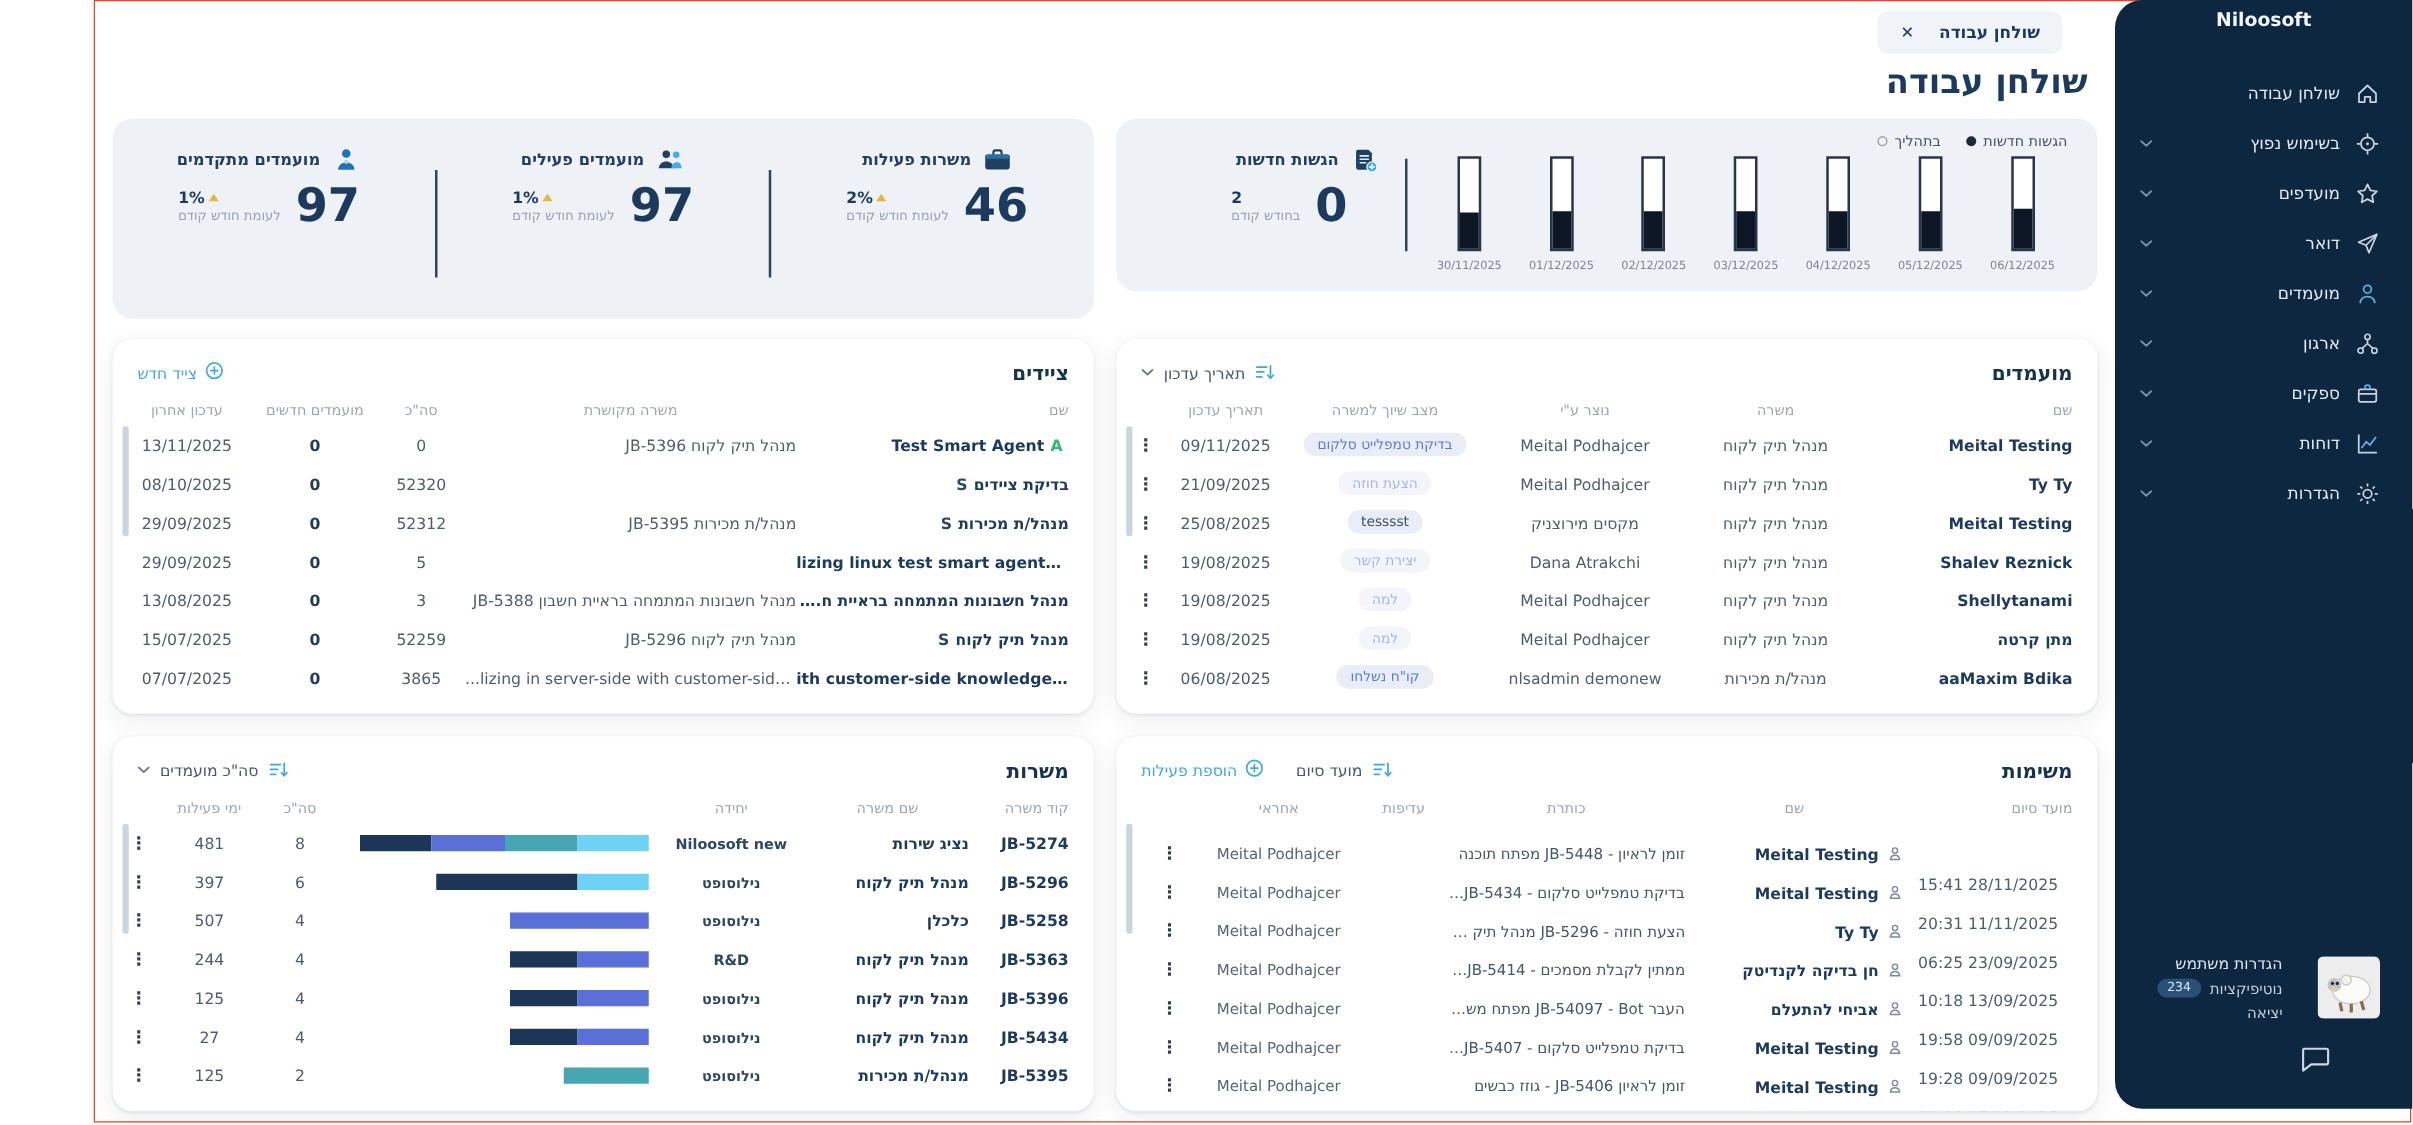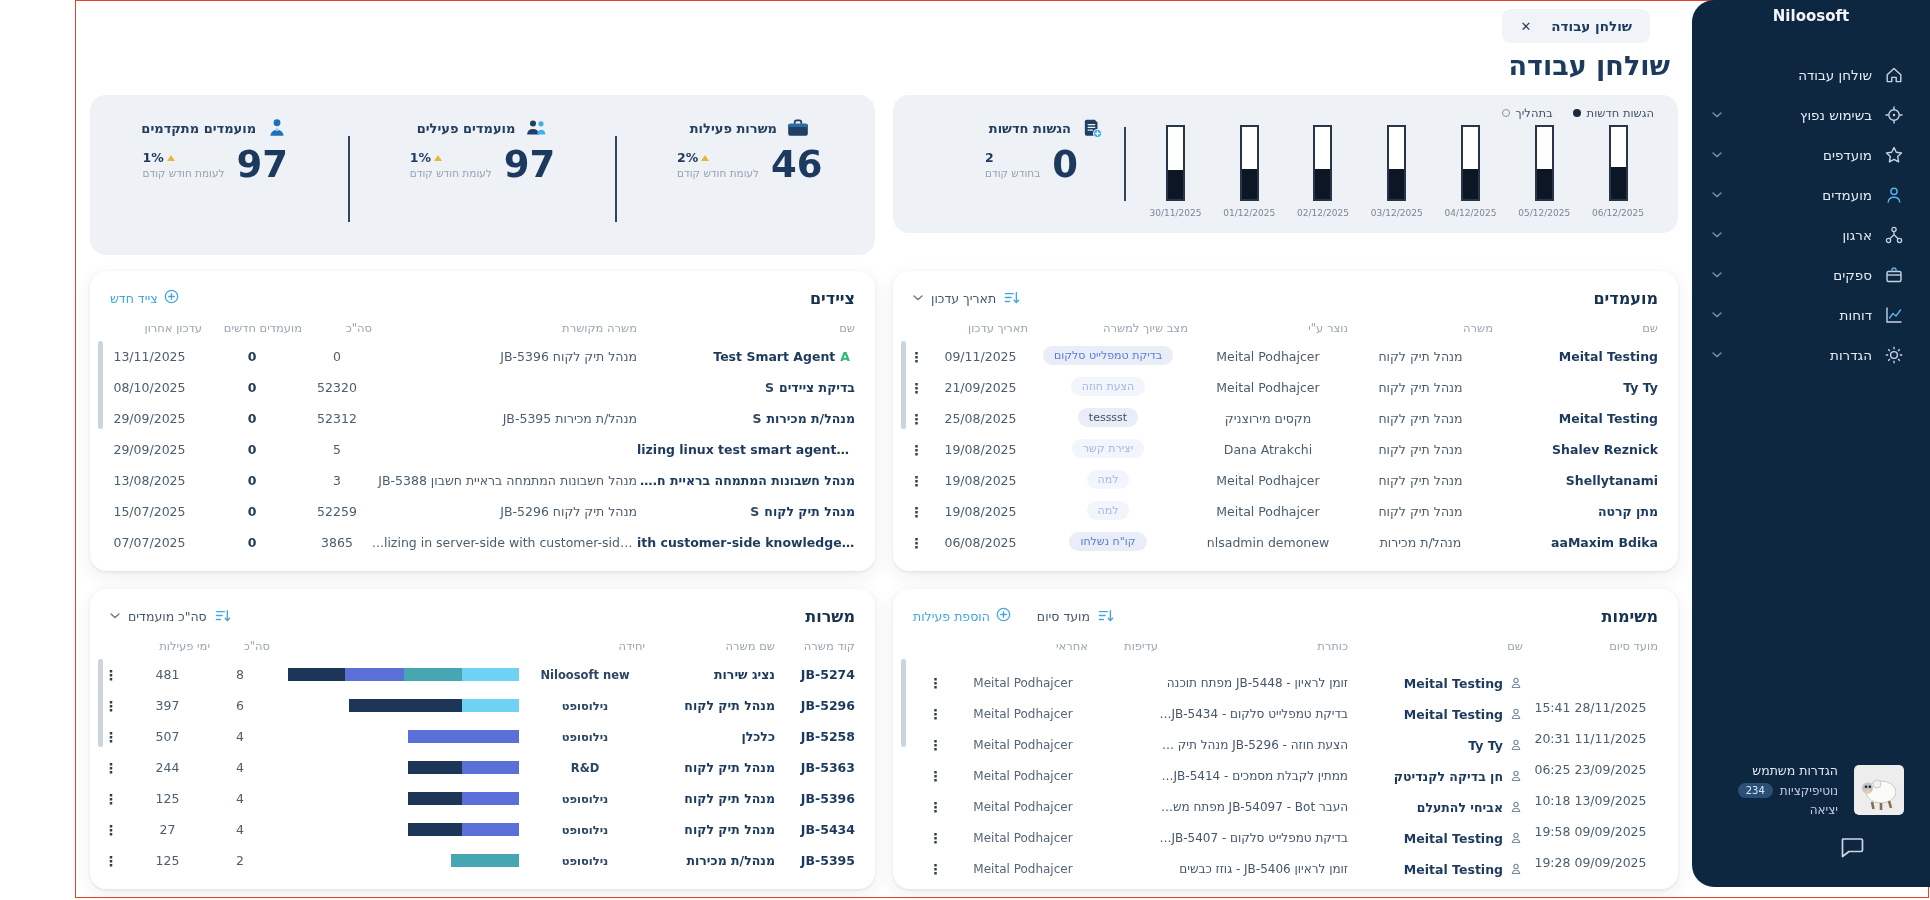--- a/index.html
+++ b/index.html
@@ -11,21 +11,21 @@
   .logo-row{display:flex;direction:ltr;justify-content:center;align-items:center;gap:9px;padding-top:20px;}
   .logo-text{font-size:23px;font-weight:bold;color:#fff;letter-spacing:.2px;}
   .logo-accent{color:#3fa9f5;}
   .company{text-align:center;font-size:15px;font-weight:bold;margin-top:7px;color:#f2f6fa;}
   .nav{margin-top:30px;display:flex;flex-direction:column;}
   .nav-item{display:flex;align-items:center;gap:12px;padding:10px 26px 10px 20px;font-size:13.5px;color:#e2eaf3;cursor:pointer;}
   .nav-icon{width:20px;height:20px;color:#c7d3e2;flex:0 0 auto;}
   .nav-icon svg{width:20px;height:20px;display:block;}
   .nav-item.accent .nav-icon{color:#5fb0e8;}
   .nav-chevron{margin-inline-start:auto;color:#7e90a8;display:flex;}
-  .side-footer{position:absolute;bottom:70px;right:0;left:0;padding:0 26px;display:flex;gap:16px;align-items:center;}
+  .side-footer{position:absolute;bottom:70px;right:0;left:0;padding:0 26px;display:flex;gap:28px;align-items:center;}
   .avatar{width:50px;height:50px;border-radius:5px;overflow:hidden;flex:0 0 auto;cursor:pointer;}
   .foot-col{display:flex;flex-direction:column;align-items:flex-start;gap:5px;}
   .foot-link{font-size:12.5px;color:#dfe8f2;cursor:pointer;}
   .foot-link.small{color:#c2cfdc;font-size:12px;}
   .notif-row{display:flex;align-items:center;gap:7px;}
   .notif-badge{background:#2b5076;color:#d6e6f5;font-size:10px;padding:2px 8px;border-radius:9px;}
   .chat-fab{position:absolute;bottom:22px;right:64px;cursor:pointer;}
   
   .main{position:absolute;left:76px;right:238px;top:0;bottom:0;z-index:1;padding:0 14px;}
   .tab-row{height:44px;display:flex;}
@@ -68,21 +68,21 @@
   .panels{display:grid;grid-template-columns:1fr 1fr;gap:18px;margin-top:16px;}
   .panel{position:relative;background:#fff;border-radius:16px;box-shadow:0 1px 3px rgba(15,35,65,.09),0 5px 18px rgba(15,35,65,.08);padding:10px 20px 8px;height:282px;overflow:hidden;}
   .panel-head{display:flex;align-items:center;height:34px;}
   .panel-title{font-size:16px;font-weight:bold;color:#16324f;}
   .panel-controls{margin-inline-start:auto;display:flex;align-items:center;gap:8px;}
   .ctl-label{font-size:12.5px;color:#44566c;cursor:pointer;}
   .ctl-chevron{color:#6b7a8c;display:flex;cursor:pointer;}
   .link-btn{display:flex;align-items:center;gap:6px;color:#3fa8e0;font-size:12.5px;cursor:pointer;margin-inline-start:18px;}
   .vscroll{position:absolute;left:8px;top:70px;width:5px;height:88px;background:#ccd4dd;border-radius:3px;cursor:pointer;}
   .thead{display:grid;height:26px;align-items:center;font-size:11.5px;color:#9aa6b4;}
-  .thead > div{text-align:right;}
+  .thead > div{text-align:center;}
   .thead > div:first-child{text-align:start;}
   .trow{display:grid;height:31px;align-items:center;font-size:12.5px;color:#4c5d70;}
   .cell{text-align:center;overflow:hidden;white-space:nowrap;text-overflow:ellipsis;}
   .cell.start{text-align:start;}
   .name-cell{font-weight:bold;color:#1c3a5e;text-align:right;unicode-bidi:plaintext;cursor:pointer;}
   .plain{unicode-bidi:plaintext;}
   .marker{margin:0 5px;font-weight:bold;color:#2c4663;}
   .marker.green{color:#2eb873;}
   .badge{display:inline-block;background:#e9edf8;color:#5b79dd;border-radius:12px;padding:3px 11px;font-size:11px;max-width:150px;overflow:hidden;white-space:nowrap;text-overflow:ellipsis;}
   .badge.muted{opacity:.55;}
@@ -732,20 +732,34 @@
               <path d="M10 2.5l2.3 4.8 5.2.7-3.8 3.6.9 5.2L10 14.3l-4.6 2.5.9-5.2L2.5 8l5.2-.7z"></path>
             </svg>
           </span>
           <span class="nav-label">מועדפים</span>
           <span class="nav-chevron">
             <svg viewBox="0 0 10 6" width="10" height="6" fill="none" stroke="currentColor" stroke-width="1.4" stroke-linecap="round">
               <path d="M1 1l4 3.6L9 1"></path>
             </svg>
           </span>
         </div>
+        <div class="nav-item">
+          <span class="nav-icon" style="display: flex;">
+            <svg viewBox="0 0 20 20" fill="none" stroke="currentColor" stroke-width="1.4" stroke-linejoin="round">
+              <path d="M17.5 2.5L2.8 8.8l6 2.4 2.4 6z"></path>
+              <path d="M17.5 2.5L8.8 11.2"></path>
+            </svg>
+          </span>
+          <span class="nav-label">דואר</span>
+          <span class="nav-chevron">
+            <svg viewBox="0 0 10 6" width="10" height="6" fill="none" stroke="currentColor" stroke-width="1.4" stroke-linecap="round">
+              <path d="M1 1l4 3.6L9 1"></path>
+            </svg>
+          </span>
+        </div>
         <div class="nav-item accent">
           <span class="nav-icon" style="display: flex;">
             <svg viewBox="0 0 20 20" fill="none" stroke="currentColor" stroke-width="1.4">
               <circle cx="10" cy="6.4" r="3.1"></circle>
               <path d="M4.2 17c.5-3.2 2.9-4.8 5.8-4.8s5.3 1.6 5.8 4.8" stroke-linecap="round"></path>
             </svg>
           </span>
           <span class="nav-label">מועמדים</span>
           <span class="nav-chevron">
             <svg viewBox="0 0 10 6" width="10" height="6" fill="none" stroke="currentColor" stroke-width="1.4" stroke-linecap="round">

